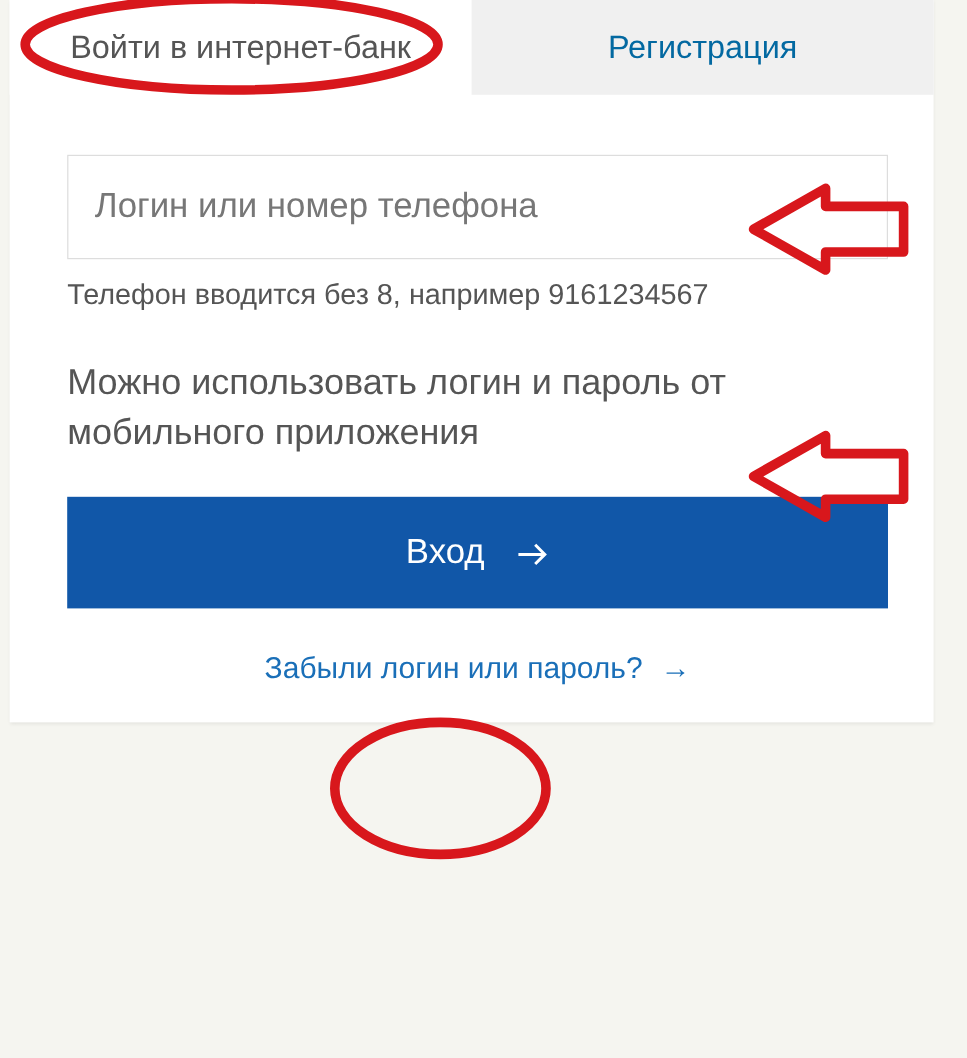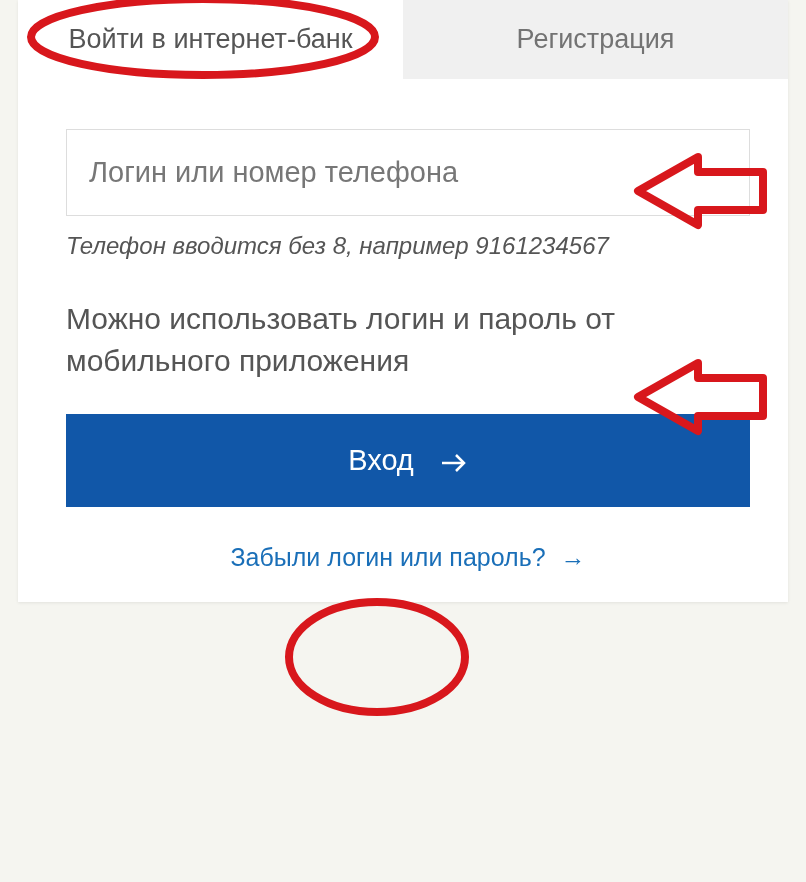--- a/index.html
+++ b/index.html
@@ -10,40 +10,40 @@
     body {
       font-family: -apple-system, BlinkMacSystemFont, "Segoe UI", Arial, sans-serif;
       background: #f5f5f0;
       width: 806px;
       height: 882px;
       position: relative;
     }
     .login-container {
       background: #fff;
       width: 770px;
-      margin: 0 18px;
+      margin: 0 8px;
       position: relative;
       box-shadow: 0 1px 3px rgba(0,0,0,0.08);
     }
     .tabs {
       display: flex;
       width: 100%;
     }
     .tab {
       padding: 24px 0;
       font-size: 27px;
       color: #555;
       text-align: center;
       cursor: pointer;
       background: #fff;
       flex: 1;
     }
     .tab.inactive {
       background: #f0f0f0;
-      color: #737373;
+      color: #0369a1;
     }
     .form-body {
       padding: 50px 38px 30px 48px;
     }
     .input-field {
       width: 100%;
       border: 1px solid #ddd;
       padding: 26px 22px;
       font-size: 29px;
       color: #333;
@@ -64,21 +64,20 @@
       transform: translateY(-50%);
       color: #aaa;
       width: 36px;
       height: 36px;
     }
     .helper-text {
       font-size: 24px;
       color: #555;
       margin-top: 14px;
       line-height: 1.35;
-      font-style: italic;
     }
     .helper-text-2 {
       font-size: 30px;
       color: #555;
       margin-top: 36px;
       margin-bottom: 32px;
       line-height: 1.4;
     }
     .field-group-2 {
       margin-top: 44px;

